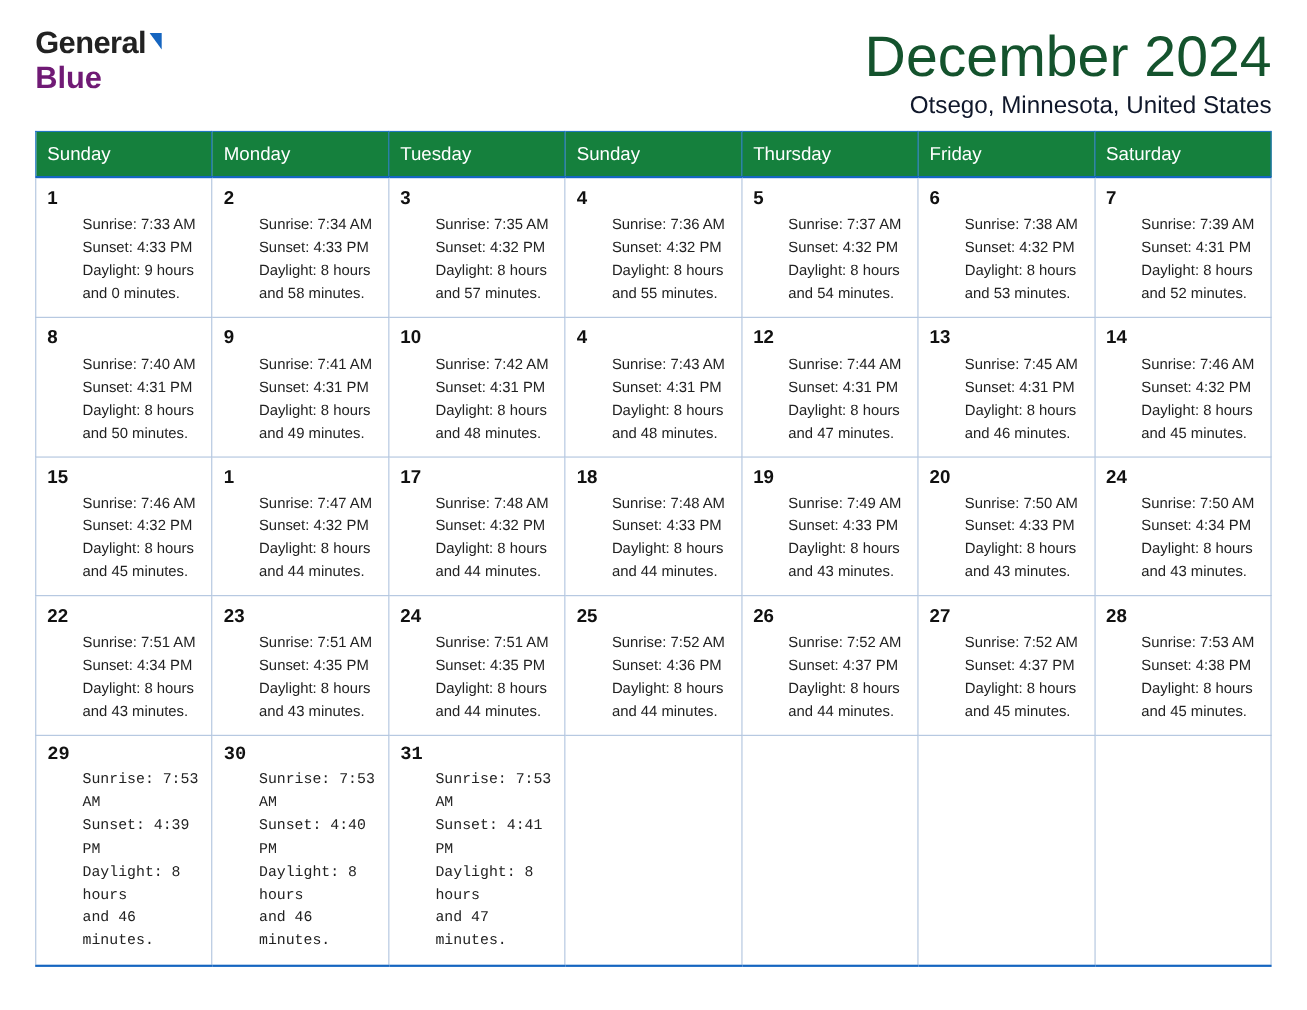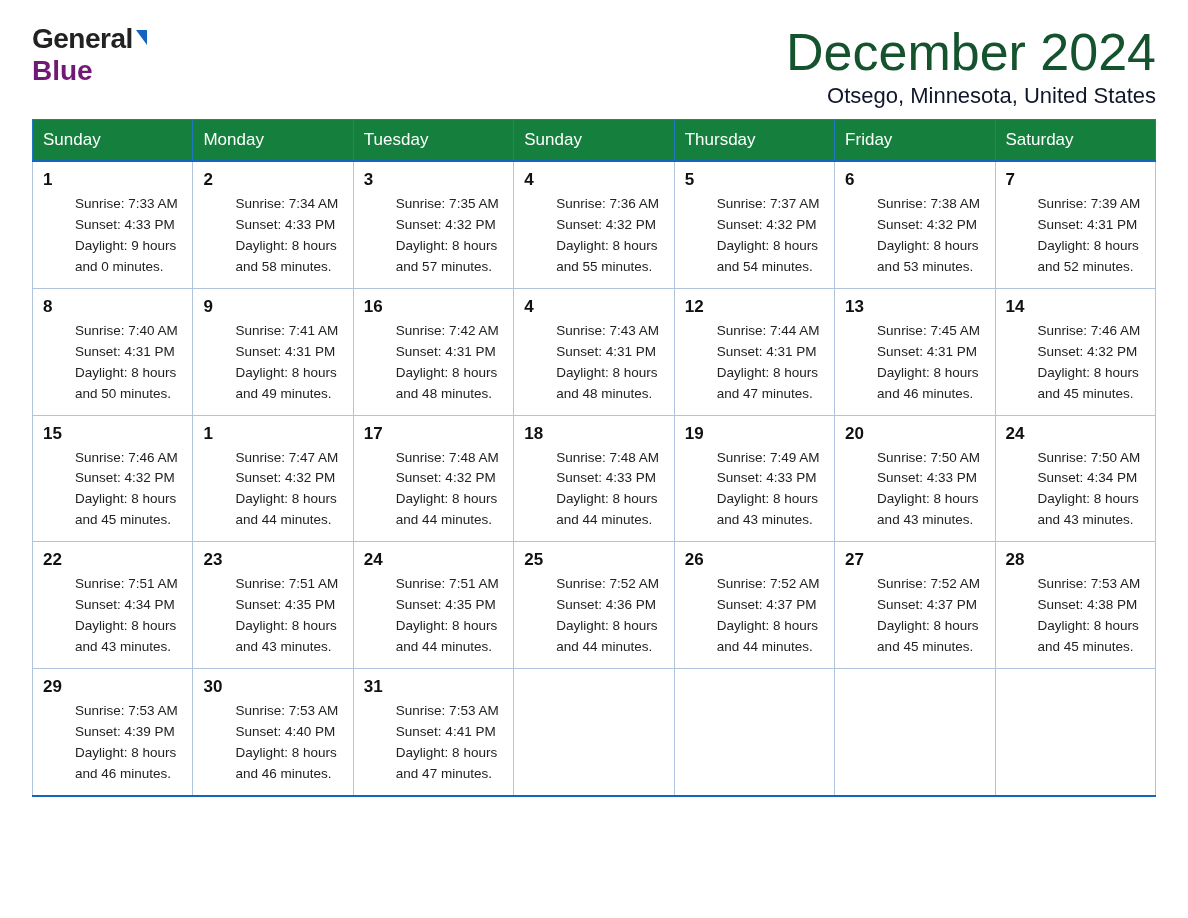--- a/index.html
+++ b/index.html
@@ -85,20 +85,21 @@
       font-size: 13.5px;
       color: #222;
       line-height: 1.55;
       margin-left: 32px;
     }
     .empty-cell {
       background: #fff;
     }
     tr:last-child td {
       border-bottom: 2px solid #1565C0;
+      font-family: Liberation Mono, monospace;
     }
     .top-border-row td {
       border-top: 2px solid #1565C0;
     }
   </style>
 </head>
 <body>
 
 <div class="page">
   <div class="header">
@@ -161,21 +162,21 @@
         <tr>
           <td>
             <div class="day-number">8</div>
             <div class="day-info">Sunrise: 7:40 AM<br>Sunset: 4:31 PM<br>Daylight: 8 hours<br>and 50 minutes.</div>
           </td>
           <td>
             <div class="day-number">9</div>
             <div class="day-info">Sunrise: 7:41 AM<br>Sunset: 4:31 PM<br>Daylight: 8 hours<br>and 49 minutes.</div>
           </td>
           <td>
-            <div class="day-number">16</div>
+            <div class="day-number">10</div>
             <div class="day-info">Sunrise: 7:42 AM<br>Sunset: 4:31 PM<br>Daylight: 8 hours<br>and 48 minutes.</div>
           </td>
           <td>
             <div class="day-number">4</div>
             <div class="day-info">Sunrise: 7:43 AM<br>Sunset: 4:31 PM<br>Daylight: 8 hours<br>and 48 minutes.</div>
           </td>
           <td>
             <div class="day-number">12</div>
             <div class="day-info">Sunrise: 7:44 AM<br>Sunset: 4:31 PM<br>Daylight: 8 hours<br>and 47 minutes.</div>
           </td>

